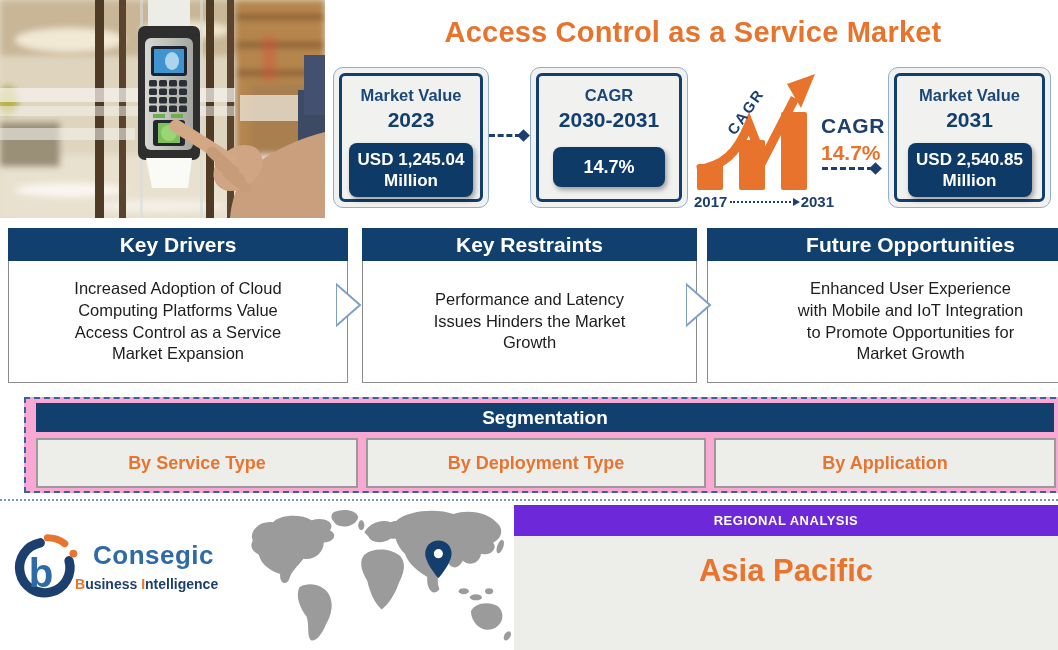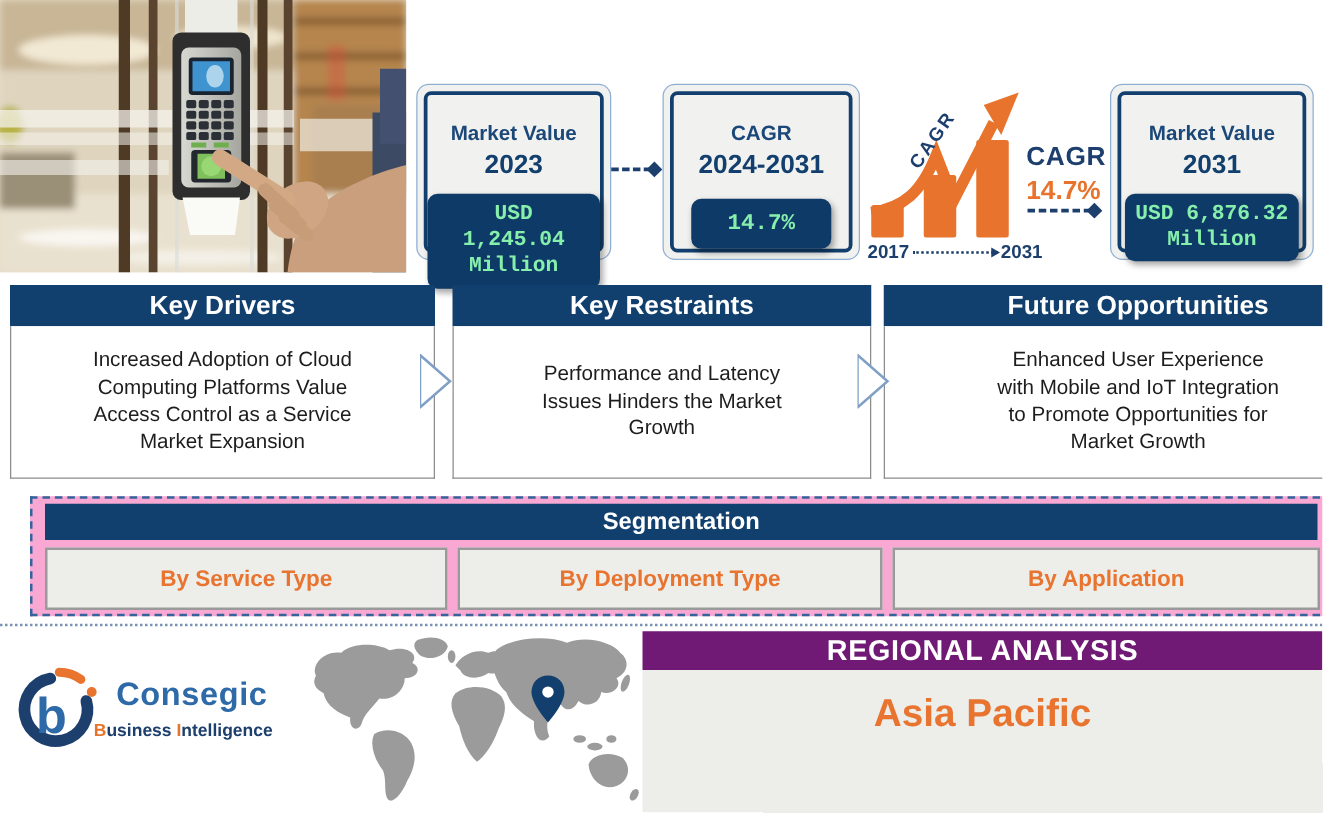--- a/index.html
+++ b/index.html
@@ -16,28 +16,28 @@
     color:#E8732C; font-size:29px; font-weight:bold; letter-spacing:0.2px;
   }
 
   
   .stat-card {
     top:67px; height:141px; background:#F1F1EF;
     border:1.5px solid #8FAFD2; border-radius:10px; padding:5px; box-sizing:border-box;
   }
   .stat-inner {
     width:100%; height:100%; border:3px solid #123F6D; border-radius:6px;
-    box-sizing:border-box; display:flex; flex-direction:column; align-items:center; padding-top:22px;
+    box-sizing:border-box; display:flex; flex-direction:column; align-items:center; padding-top:10px;
   }
   .stat-label { color:#1B4878; font-size:16.5px; font-weight:bold; line-height:1.2; }
   .stat-year  { color:#123F6D; font-size:21px;  font-weight:bold; margin-top:2px; }
   .stat-pill {
-    margin-top:11px; background:#0E3A67; color:#86efac; font-weight:bold; font-size:17px;
+    margin-top:11px; background:#0E3A67; color:#ffffff; font-weight:bold; font-size:17px;
     text-align:center; border-radius:8px; padding:6px 8px; line-height:1.25; min-width:124px;
-    box-sizing:border-box; white-space:pre-line; box-shadow:2px 3px 5px rgba(0,0,0,0.35);font-family:Liberation Mono, monospace;
+    box-sizing:border-box; white-space:pre-line; box-shadow:2px 3px 5px rgba(0,0,0,0.35);
   }
   .stat-pill.cagr { font-size:18px; min-width:112px; padding:9px 8px; margin-top:15px; }
 
   
   .connector { display:flex; align-items:center; }
   .connector .dashes { flex:1; border-top:3px dashed #1D3F6E; }
   .connector .diamond { width:9px; height:9px; background:#1D3F6E; transform:rotate(45deg); margin-left:-2px; }
 
   
   .cagr-text-block { left:821px; top:114px; width:72px; }
@@ -76,22 +76,22 @@
   }
   .seg-box {
     position:absolute; top:39px; height:50px; background:#EDEDEA; border:2px solid #9A9A9A;
     display:flex; align-items:center; justify-content:center;
     color:#E8742F; font-size:18px; font-weight:bold; box-sizing:border-box;
   }
 
   
   .dotsep { left:0; top:499px; width:1058px; border-top:2px dotted #7A93B5; }
   .regional-header {
-    left:514px; top:505px; width:544px; height:31px; background:#701a75;
-    color:#ffffff; font-size:23px; font-weight:bold; letter-spacing:0.5px;
+    left:514px; top:505px; width:544px; height:31px; background:#6d28d9;
+    color:#ffffff; font-size:13px; font-weight:bold; letter-spacing:0.5px;
     display:flex; align-items:center; justify-content:center;
   }
   .regional-body {
     left:514px; top:536px; width:544px; height:114px; background:#EDEDEA;
     display:flex; flex-direction:column; align-items:center;
   }
   .regional-region { margin-top:17px; color:#E8742F; font-size:31px; font-weight:bold; }
   .regional-sub { margin-top:7px; color:#1B4878; font-size:19px; }
 
   .logo-block { left:75px; top:540px; }
@@ -181,39 +181,40 @@
       <rect x="304" y="55" width="21" height="60" fill="#435070"></rect>
       <path d="M325,132 C300,138 272,150 252,168 C240,178 233,192 230,218 L325,218 Z" fill="#C99F7D"></path>
       <ellipse cx="238" cy="168" rx="27" ry="20" transform="rotate(-38 238 168)" fill="#CFA583"></ellipse>
       <line x1="230" y1="160" x2="176" y2="126" stroke="#D3A985" stroke-width="13" stroke-linecap="round"></line>
       <line x1="234" y1="172" x2="212" y2="152" stroke="#C79C79" stroke-width="11" stroke-linecap="round"></line>
       <line x1="240" y1="180" x2="220" y2="164" stroke="#C79C79" stroke-width="11" stroke-linecap="round"></line>
       <line x1="246" y1="188" x2="228" y2="174" stroke="#C79C79" stroke-width="10" stroke-linecap="round"></line>
     </g>
   </svg>
 
+  <div class="abs main-title">Access Control as a Service Market</div>
 
   <div class="abs stat-card" style="left:333px;width:156px;">
     <div class="stat-inner">
       <div class="stat-label">Market Value</div>
       <div class="stat-year">2023</div>
       <div class="stat-pill">USD 1,245.04
 Million</div>
     </div>
   </div>
 
   <div class="abs connector" style="left:489px;top:131px;width:39px;">
     <div class="dashes"></div>
       <div class="diamond"></div>
   </div>
 
   <div class="abs stat-card" style="left:530px;width:158px;">
     <div class="stat-inner">
       <div class="stat-label">CAGR</div>
-      <div class="stat-year">2024-2031</div>
+      <div class="stat-year">2030-2031</div>
       <div class="stat-pill cagr">14.7%</div>
     </div>
   </div>
 
   <svg class="abs" style="left:695px;top:72px" width="132" height="120" viewBox="0 0 132 120">
     <g fill="#E8732C">
       <rect x="2" y="92" width="26" height="26" rx="2"></rect>
       <rect x="44" y="68" width="26" height="50" rx="2"></rect>
       <rect x="86" y="40" width="26" height="78" rx="2"></rect>
     </g>
@@ -235,21 +236,21 @@
   <div class="abs years-row">
     <span class="yr">2017</span>
     <span class="yline"></span>
     <span class="yr">2031</span>
   </div>
 
   <div class="abs stat-card" style="left:888px;width:163px;">
     <div class="stat-inner">
       <div class="stat-label">Market Value</div>
       <div class="stat-year">2031</div>
-      <div class="stat-pill">USD 6,876.32
+      <div class="stat-pill">USD 2,540.85
 Million</div>
     </div>
   </div>
 
   <div class="abs insight" style="left:8px;width:340px;">
     <div class="insight-header">Key Drivers</div>
     <div class="insight-body">Increased Adoption of Cloud
 Computing Platforms Value
 Access Control as a Service
 Market Expansion</div>

